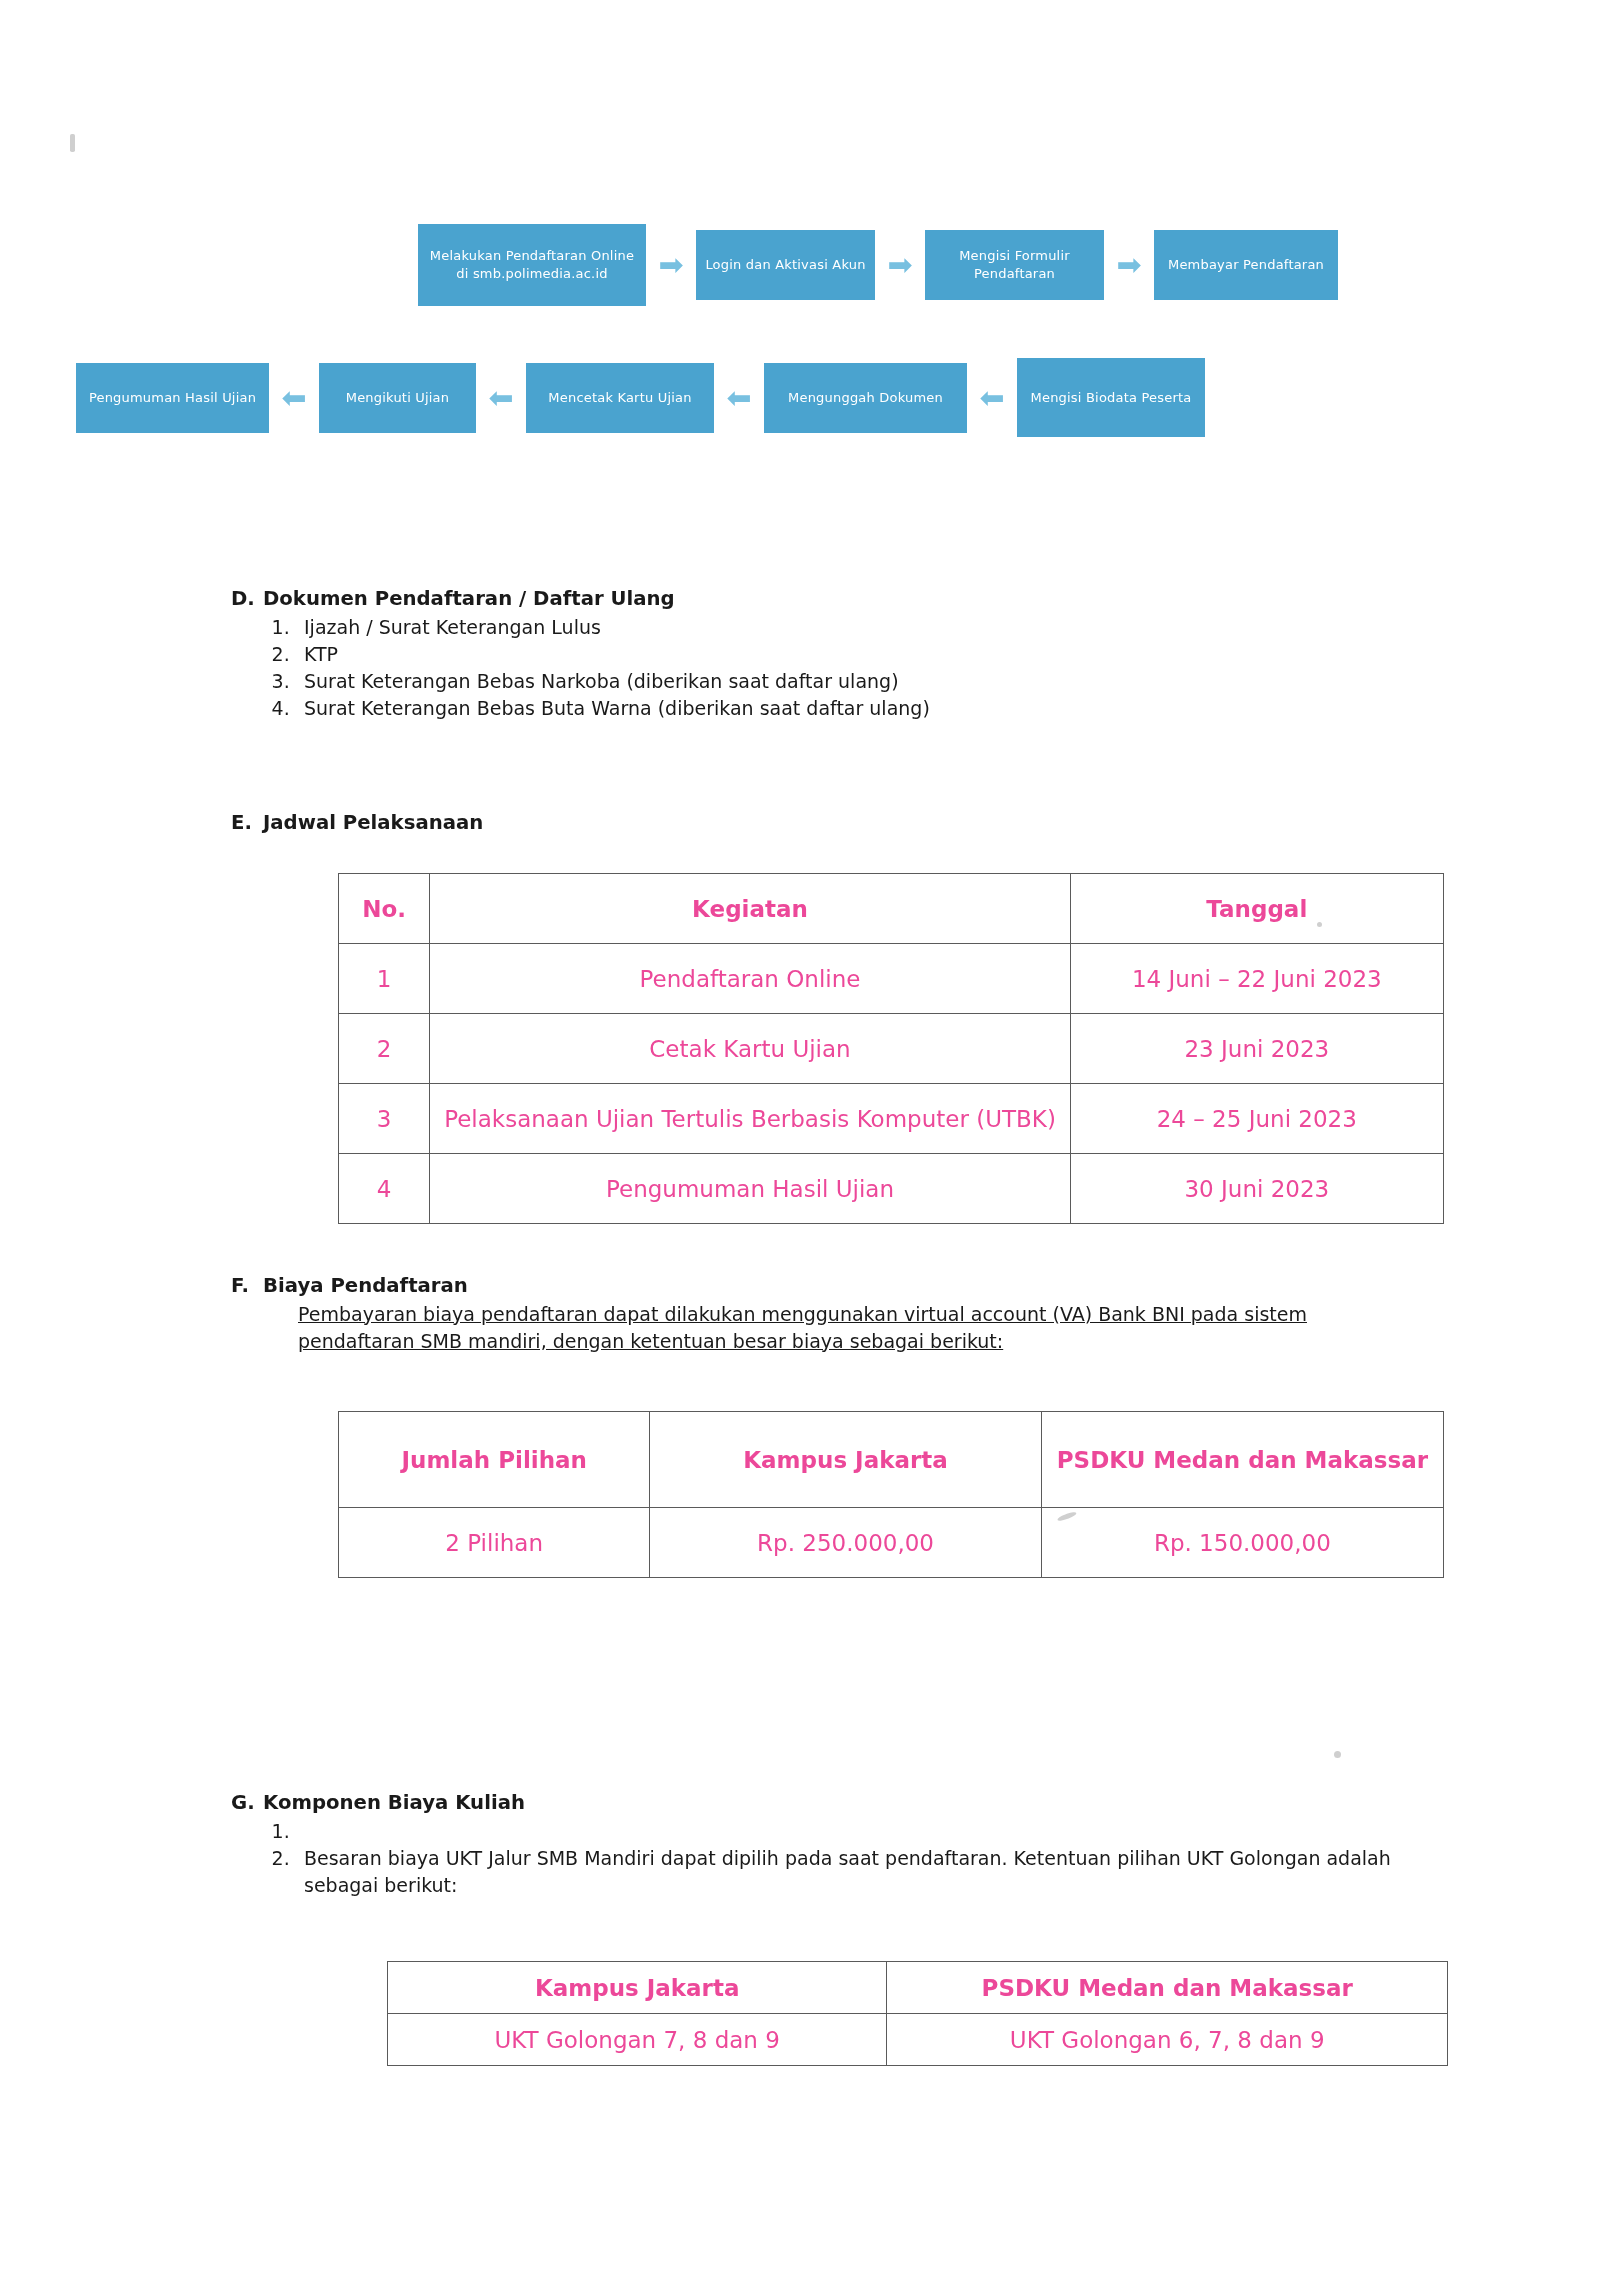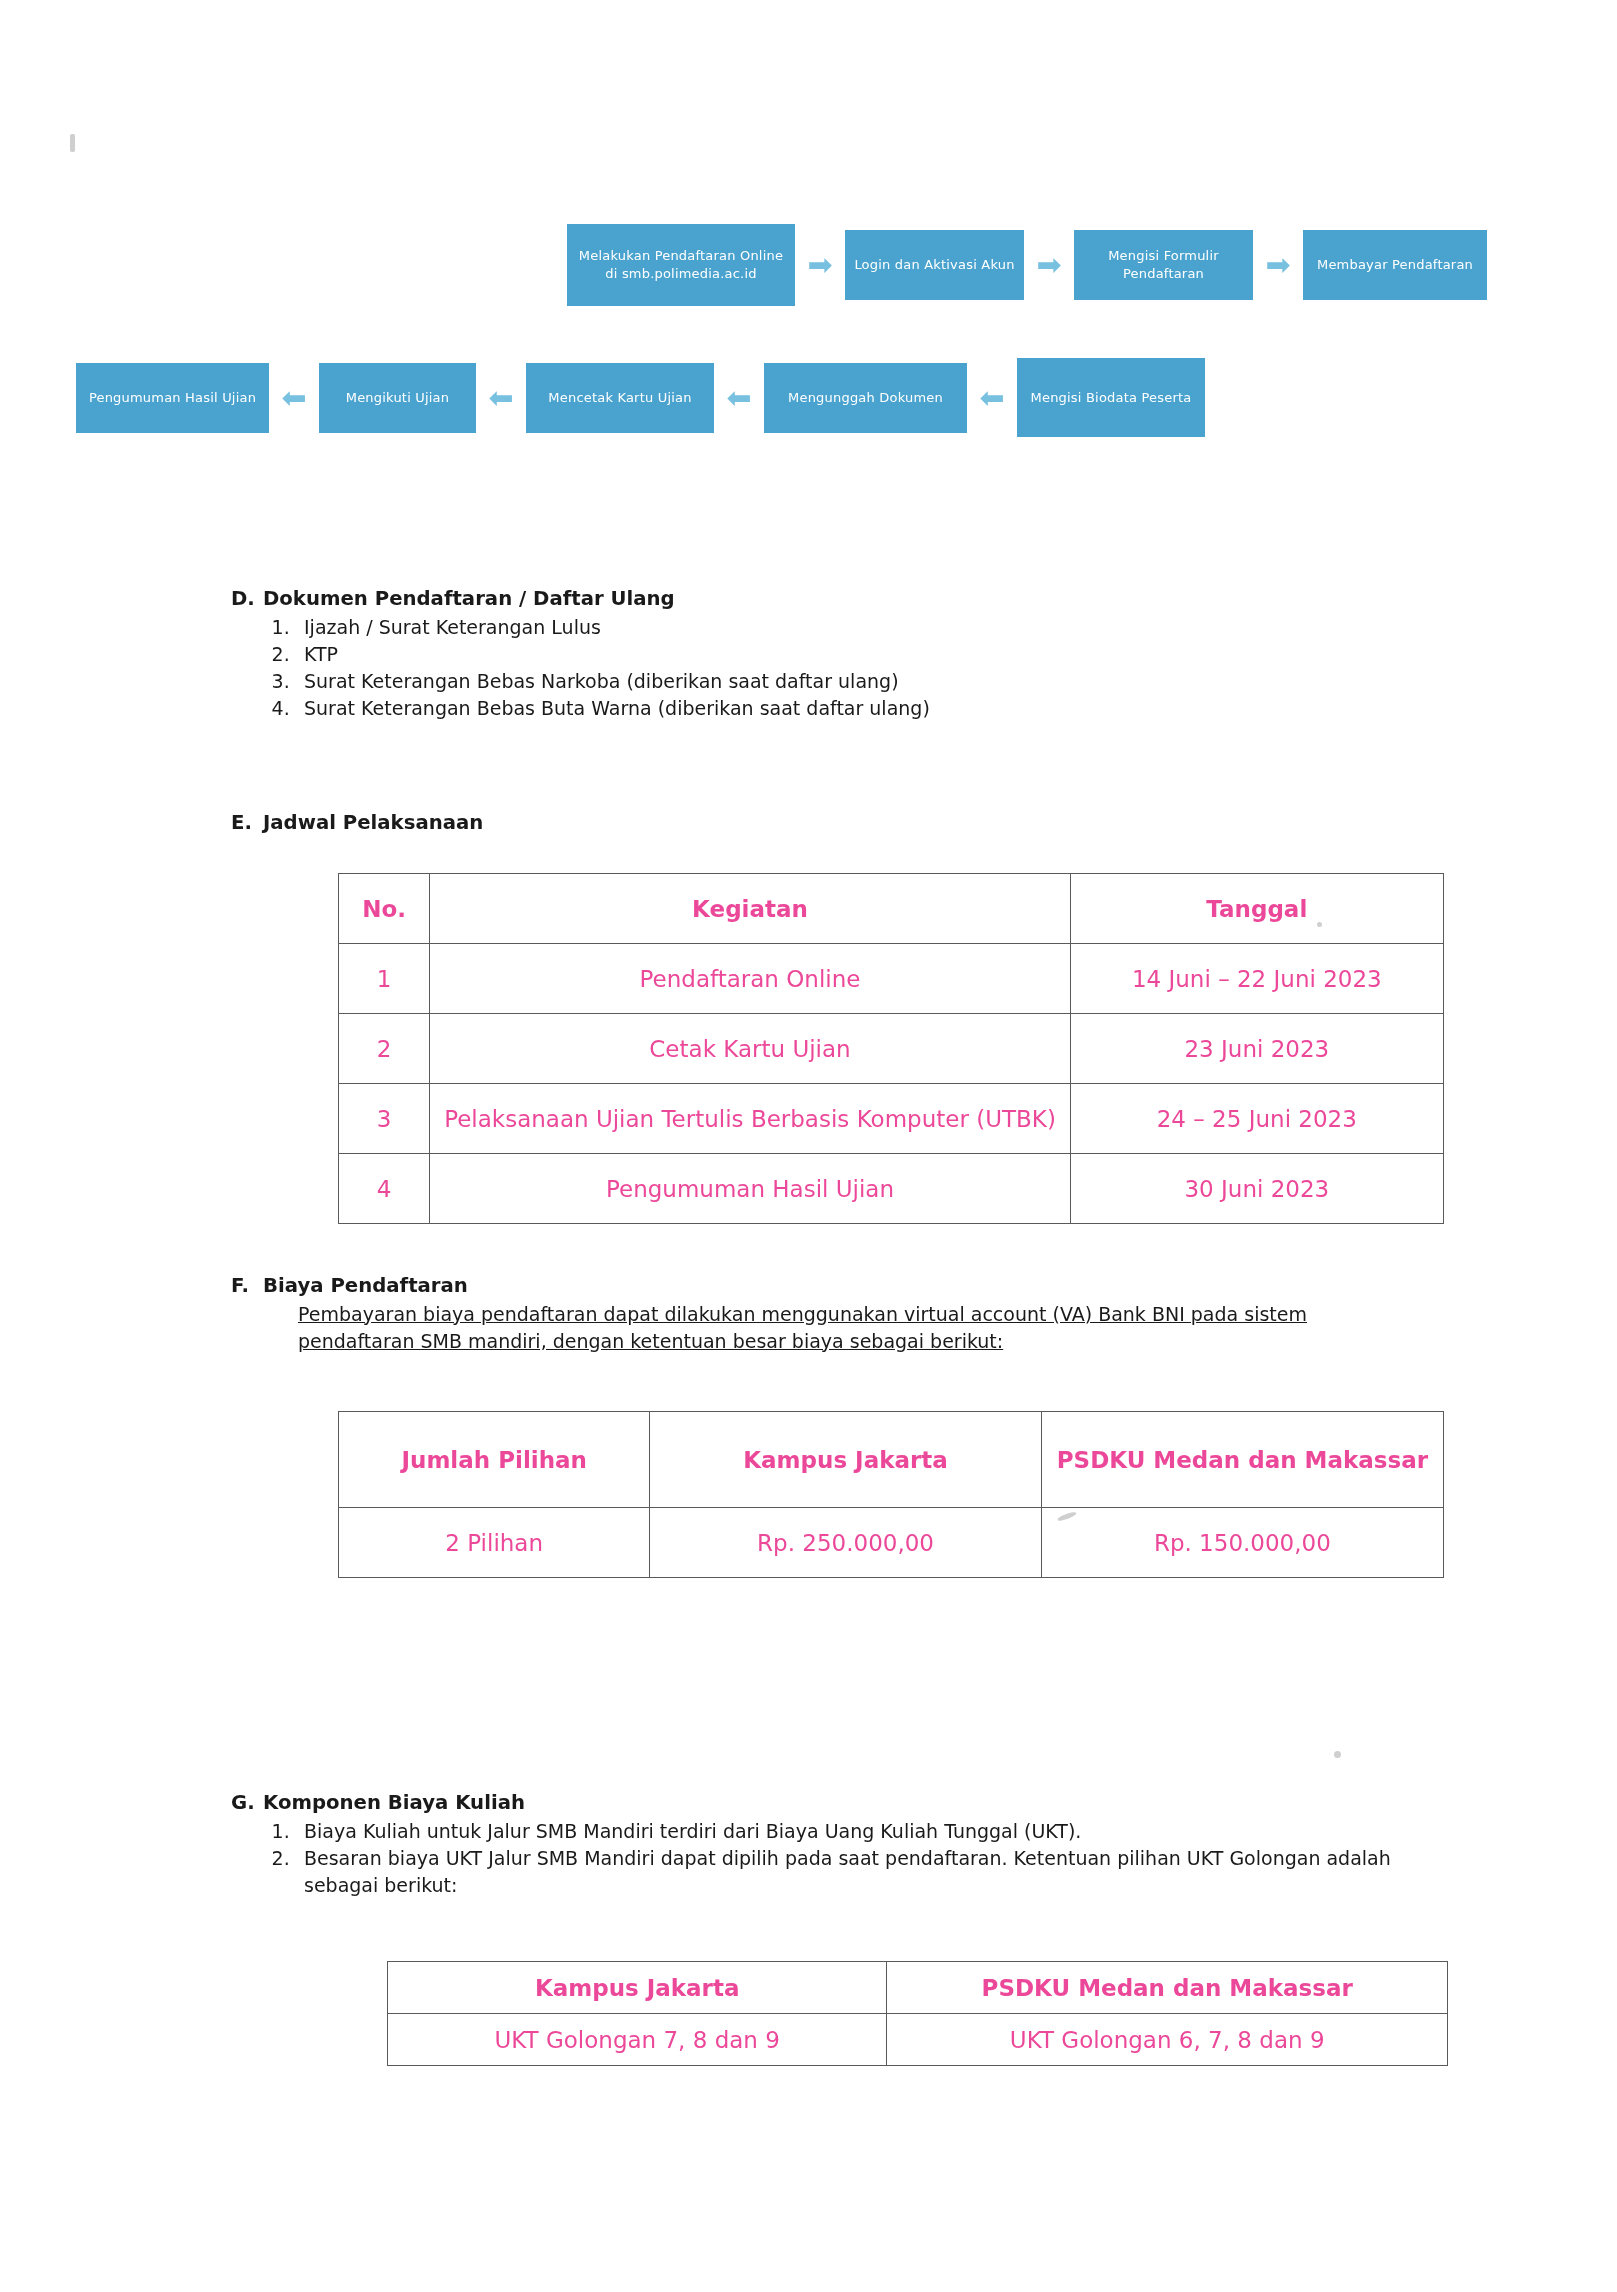--- a/index.html
+++ b/index.html
@@ -29,21 +29,21 @@
   
   .flow {
     position: absolute;
     left: 269px;
     top: 224px;
     width: 1218px;
   }
   .flow-row {
     display: flex;
     align-items: center;
-    justify-content: flex-end;
+    justify-content: center;
   }
   .flow-row.row2 {
     margin-top: 52px;
     justify-content: flex-start;
   }
   .flow-box {
     background: #4aa3cf;
     color: #ffffff;
     font-size: 13px;
     line-height: 1.35;
@@ -280,21 +280,20 @@
     </table>
 
     <div class="section" style="left:231px; top:1791px; width:1200px;">
       <div class="sec-title">
         <span class="sec-letter">G.</span>
         <span>Komponen Biaya Kuliah</span>
       </div>
       <ul class="numlist" style="margin-left:32px;">
         <li>
             <span class="num">1.</span>
-            <span>Biaya Kuliah untuk Jalur SMB Mandiri terdiri dari Biaya Uang Kuliah Tunggal (UKT).</span>
           </li>
         <li>
             <span class="num">2.</span>
             <span>Besaran biaya UKT Jalur SMB Mandiri dapat dipilih pada saat pendaftaran. Ketentuan pilihan UKT Golongan adalah sebagai berikut:</span>
           </li>
       </ul>
     </div>
 
     <table id="ukt-table">
       <thead>

